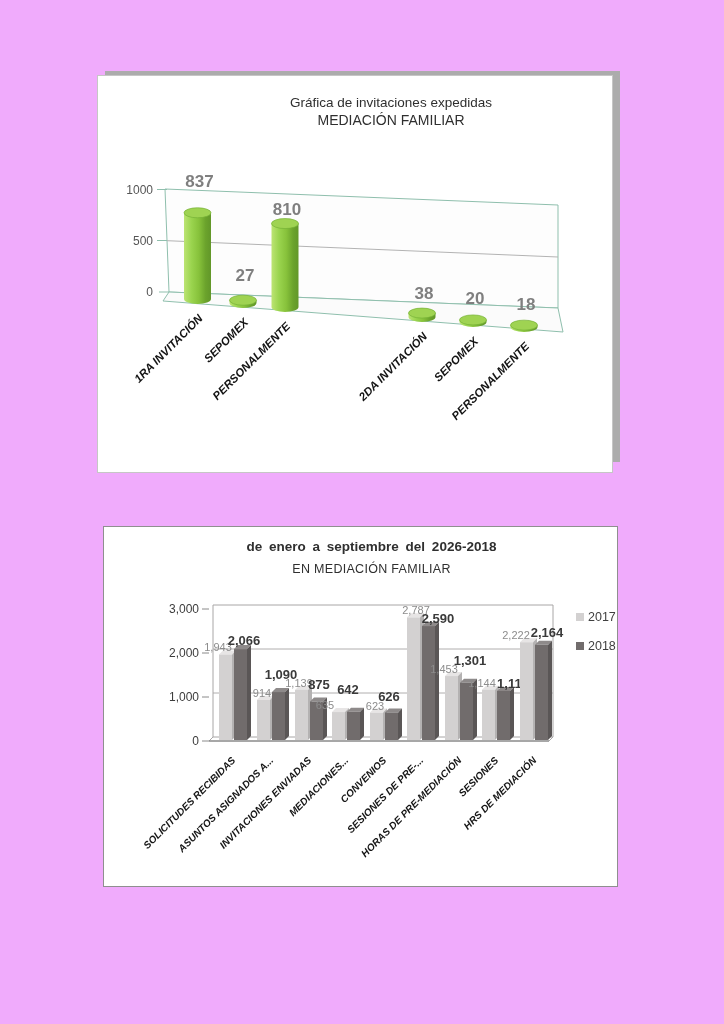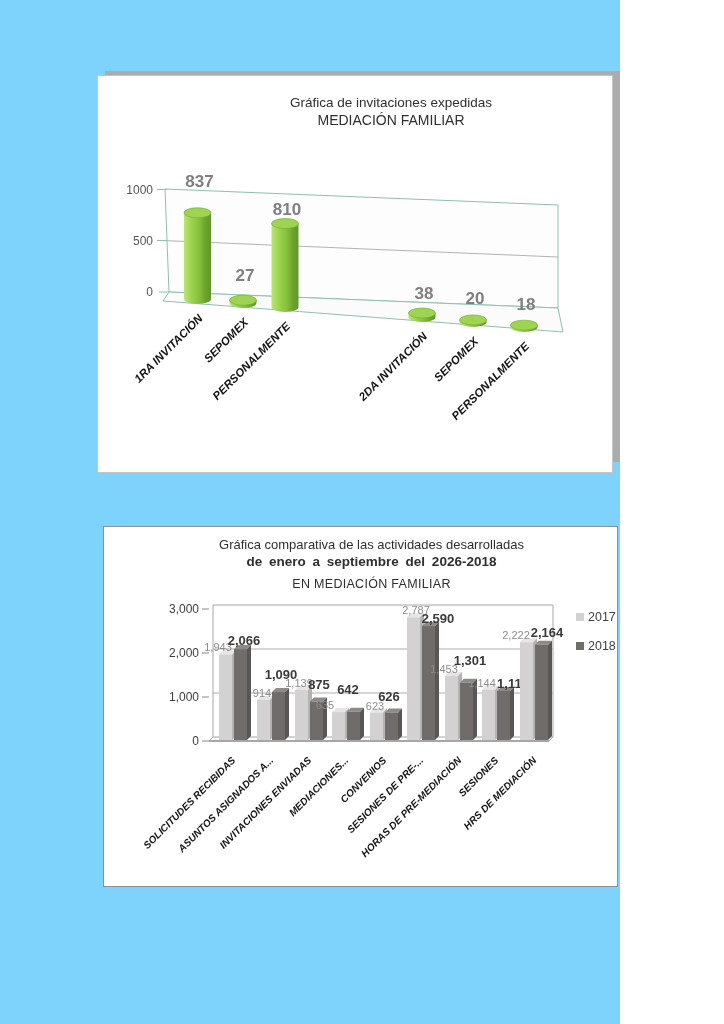--- a/index.html
+++ b/index.html
@@ -1,17 +1,17 @@
 <!DOCTYPE html>
 <html><head>
 <meta charset="utf-8">
 <style>
   html,body{margin:0;padding:0;background:#ffffff;}
   body{width:724px;height:1024px;font-family:"Liberation Sans",sans-serif;}
-  .page{position:relative;width:620px;height:1024px;background:#7dd3fc;overflow:hidden;}
+  .page{position:relative;width:724px;height:1024px;background:#f0abfc;overflow:hidden;}
   .panel{position:absolute;background:#ffffff;}
   #shadow1{position:absolute;left:105px;top:71px;width:515px;height:391px;background:#acacac;z-index:0;}
   #panel1{left:97px;top:75px;width:514px;height:396px;border:1px solid #c6c6c6;z-index:1;}
   #panel2{left:103px;top:526px;width:513px;height:359px;border:1px solid #8f8f8f;z-index:1;}
   .titles{position:absolute;text-align:center;color:#2f2f2f;z-index:2;}
   #t1{left:74px;right:2px;top:19px;}
   #t1 .l1{font-size:13.5px;}
   #t1 .l2{font-size:14px;font-weight:normal;margin-top:2px;}
   #t1 .l3{font-size:13.5px;white-space:pre;margin-top:2px;}
   #t2{left:22px;right:0;top:10px;}
@@ -74,21 +74,20 @@
         <text x="478" y="341" text-anchor="end" font-size="11.5" font-weight="bold" font-style="italic" fill="#141414" transform="rotate(-45 478 341)">SEPOMEX</text>
         <path d="M 509.5 324.146 L 509.5 326 A 13.5 5 0 0 0 536.5 326 L 536.5 324.146 Z" fill="url(#cylGrad)"></path>
         <ellipse cx="523" cy="324.146" rx="13.5" ry="5" fill="#9fd352" stroke="#76b136" stroke-width="0.7"></ellipse>
         <text x="525" y="309" text-anchor="middle" font-size="17" font-weight="bold" fill="#7f7f7f">18</text>
         <text x="529" y="346" text-anchor="end" font-size="11.5" font-weight="bold" font-style="italic" fill="#141414" transform="rotate(-45 529 346)">PERSONALMENTE</text>
       </svg>
   </div>
 
   <div class="panel" id="panel2">
     <div class="titles" id="t2">
-      <div class="l1">Gráfica comparativa de las actividades desarrolladas</div>
       <div class="l2">de enero a septiembre del 2026-2018</div>
       <div class="l3">EN MEDIACIÓN FAMILIAR</div>
     </div>
     <svg class="chart" id="c2" viewBox="103 526 513 359" preserveAspectRatio="none">
         <line x1="212" y1="604" x2="552" y2="604" stroke="#a8a6a6" stroke-width="1"></line>
         <line x1="212" y1="648" x2="552" y2="648" stroke="#b0aeae" stroke-width="1"></line>
         <line x1="212" y1="692" x2="552" y2="692" stroke="#b0aeae" stroke-width="1"></line>
         <line x1="212" y1="736" x2="552" y2="736" stroke="#a8a6a6" stroke-width="1"></line>
         <line x1="212" y1="604" x2="212" y2="736" stroke="#a8a6a6" stroke-width="1"></line>
         <line x1="552" y1="604" x2="552" y2="736" stroke="#a8a6a6" stroke-width="1"></line>

